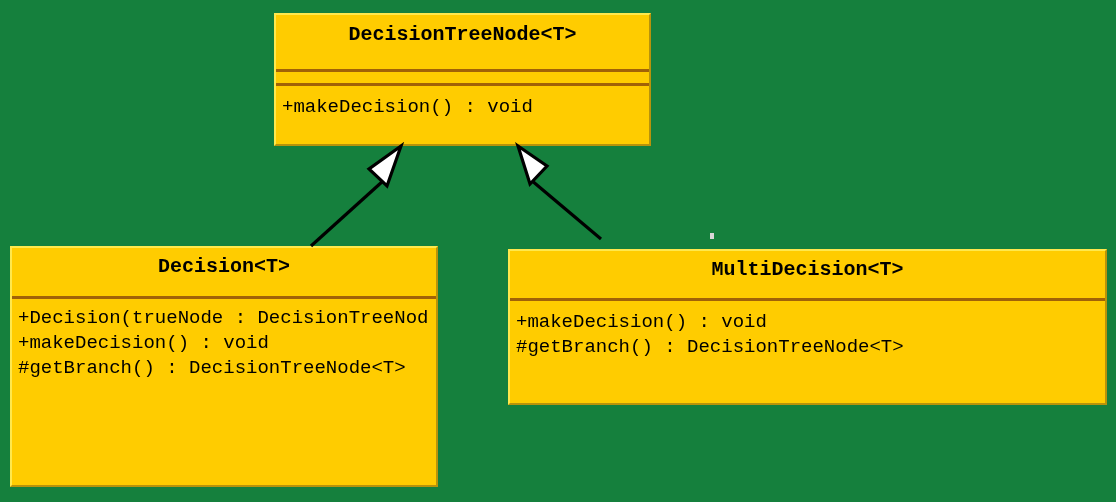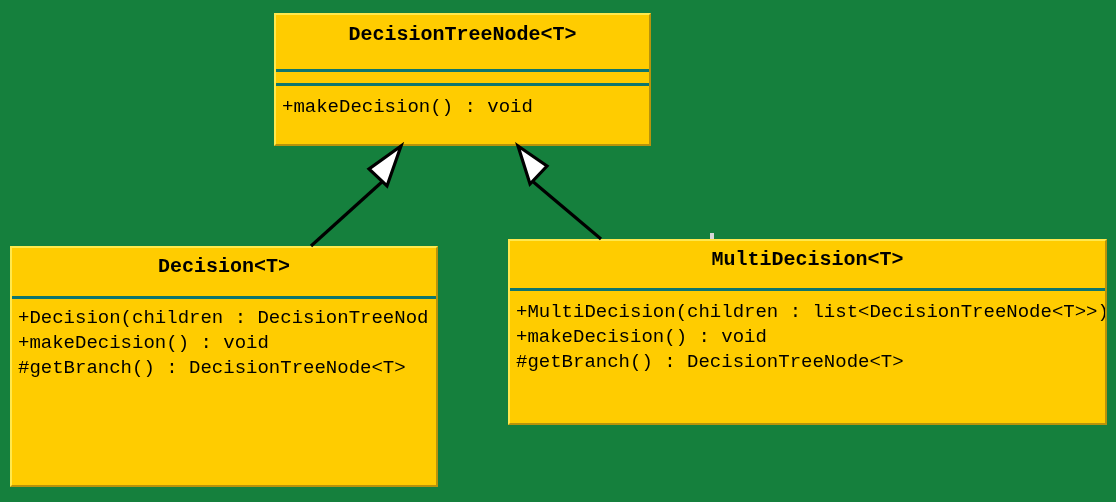--- a/index.html
+++ b/index.html
@@ -25,21 +25,21 @@
     border-top-color: #ffe84d;
     border-left-color: #ffe84d;
     overflow: hidden;
   }
   .uml-class .compartment {
     box-sizing: border-box;
     overflow: hidden;
     white-space: nowrap;
   }
   .compartment.sep {
-    border-top: 3px solid #0f766e;
+    border-top: 3px solid #a16207;
   }
   .class-title {
     font-weight: bold;
     font-size: 20px;
     color: #000000;
     text-align: center;
     line-height: 1.1;
     white-space: nowrap;
   }
   .member-line {
@@ -56,21 +56,21 @@
   #class-decisiontreenode .c-attrs   { height: 14px; }
   #class-decisiontreenode .c-ops     { padding-top: 9px; height: 58px; }
 
   
   #class-decision { left: 10px; top: 246px; width: 428px; height: 241px; }
   #class-decision .c-title { padding-top: 8px; height: 48px; }
   #class-decision .c-attrs { padding-top: 7px; height: 64px; }
   #class-decision .c-ops   { padding-top: 7px; height: 95px; }
 
   
-  #class-multidecision { left: 508px; top: 239px; width: 599px; height: 186px; }
+  #class-multidecision { left: 508px; top: 249px; width: 599px; height: 156px; }
   #class-multidecision .c-title { padding-top: 8px; height: 47px; }
   #class-multidecision .c-attrs { padding-top: 7px; height: 41px; }
   #class-multidecision .c-ops   { padding-top: 9px; height: 95px; }
 
   
   #generalization-layer {
     position: absolute;
     left: 0; top: 0;
     width: 1116px; height: 502px;
     pointer-events: none;
@@ -92,32 +92,31 @@
     <div class="compartment c-ops sep">
       <div class="member-line">+makeDecision() : void</div>
     </div>
   </div>
 
   <div class="uml-class" id="class-decision">
     <div class="compartment c-title">
       <div class="class-title">Decision&lt;T&gt;</div>
     </div>
     <div class="compartment c-ops sep">
-      <div class="member-line">+Decision(children : DecisionTreeNod</div>
+      <div class="member-line">+Decision(trueNode : DecisionTreeNod</div>
       <div class="member-line">+makeDecision() : void</div>
       <div class="member-line">#getBranch() : DecisionTreeNode&lt;T&gt;</div>
     </div>
   </div>
 
   <div class="uml-class" id="class-multidecision">
     <div class="compartment c-title">
       <div class="class-title">MultiDecision&lt;T&gt;</div>
     </div>
     <div class="compartment c-ops sep">
-      <div class="member-line">+MultiDecision(children : list&lt;DecisionTreeNode&lt;T&gt;&gt;)</div>
       <div class="member-line">+makeDecision() : void</div>
       <div class="member-line">#getBranch() : DecisionTreeNode&lt;T&gt;</div>
     </div>
   </div>
 
   <svg id="generalization-layer" viewBox="0 0 1116 502">
 
     <rect class="stray-mark" x="710" y="233" width="4" height="6"></rect>
 
     <g>

